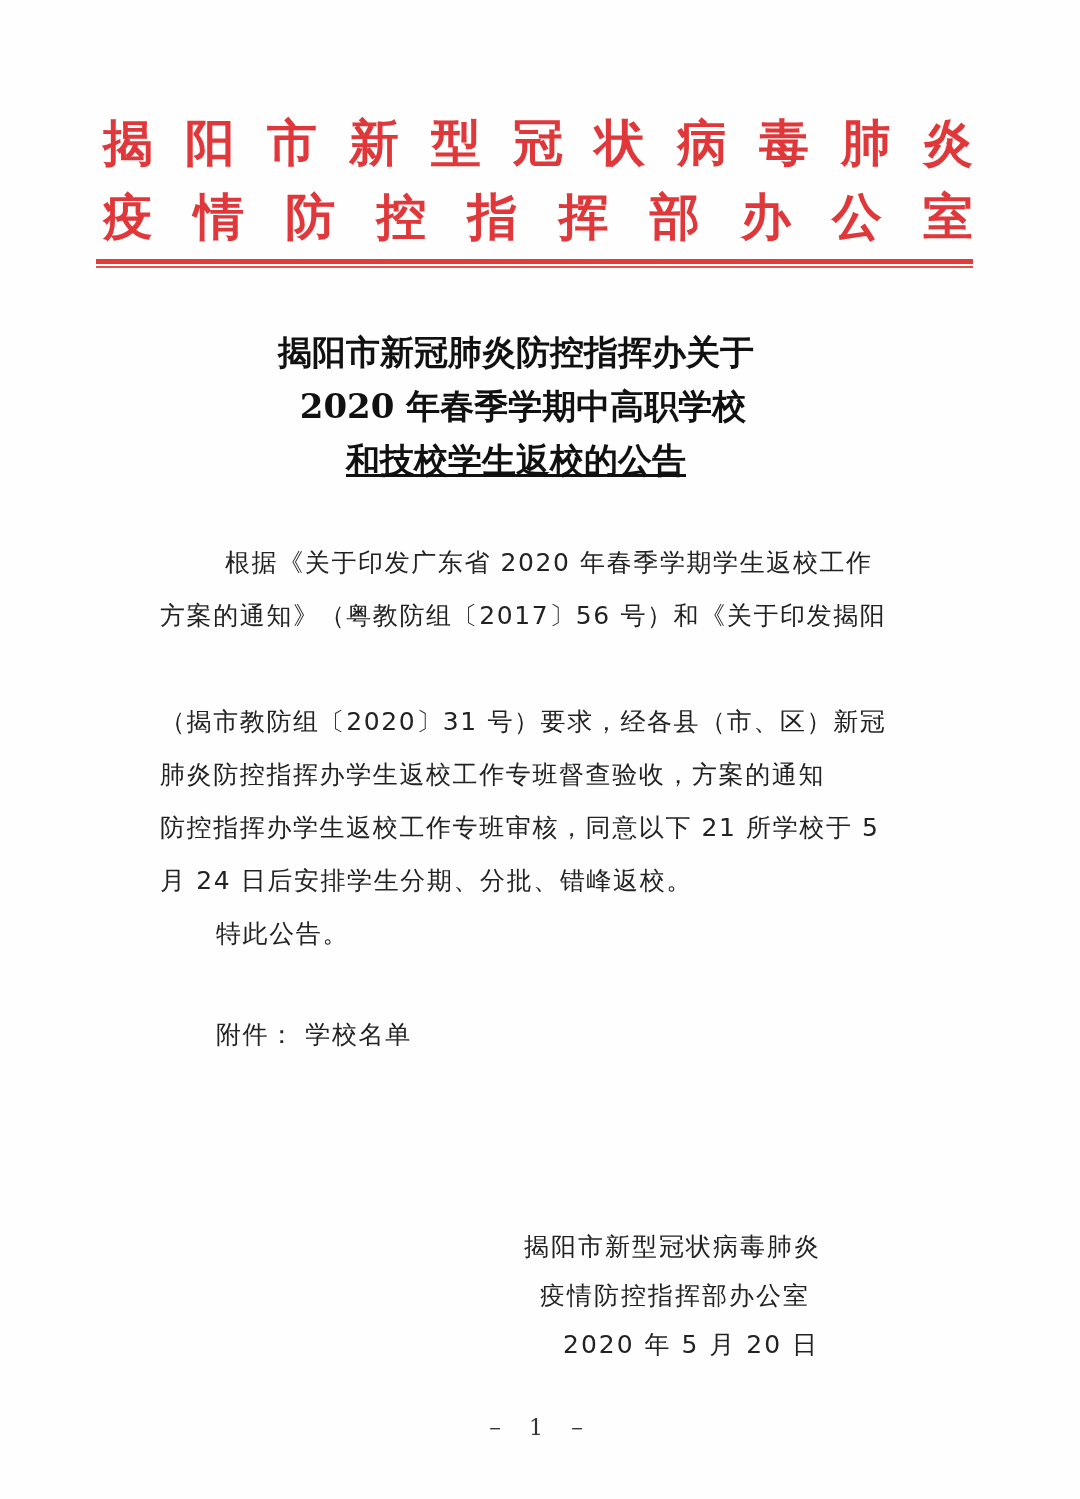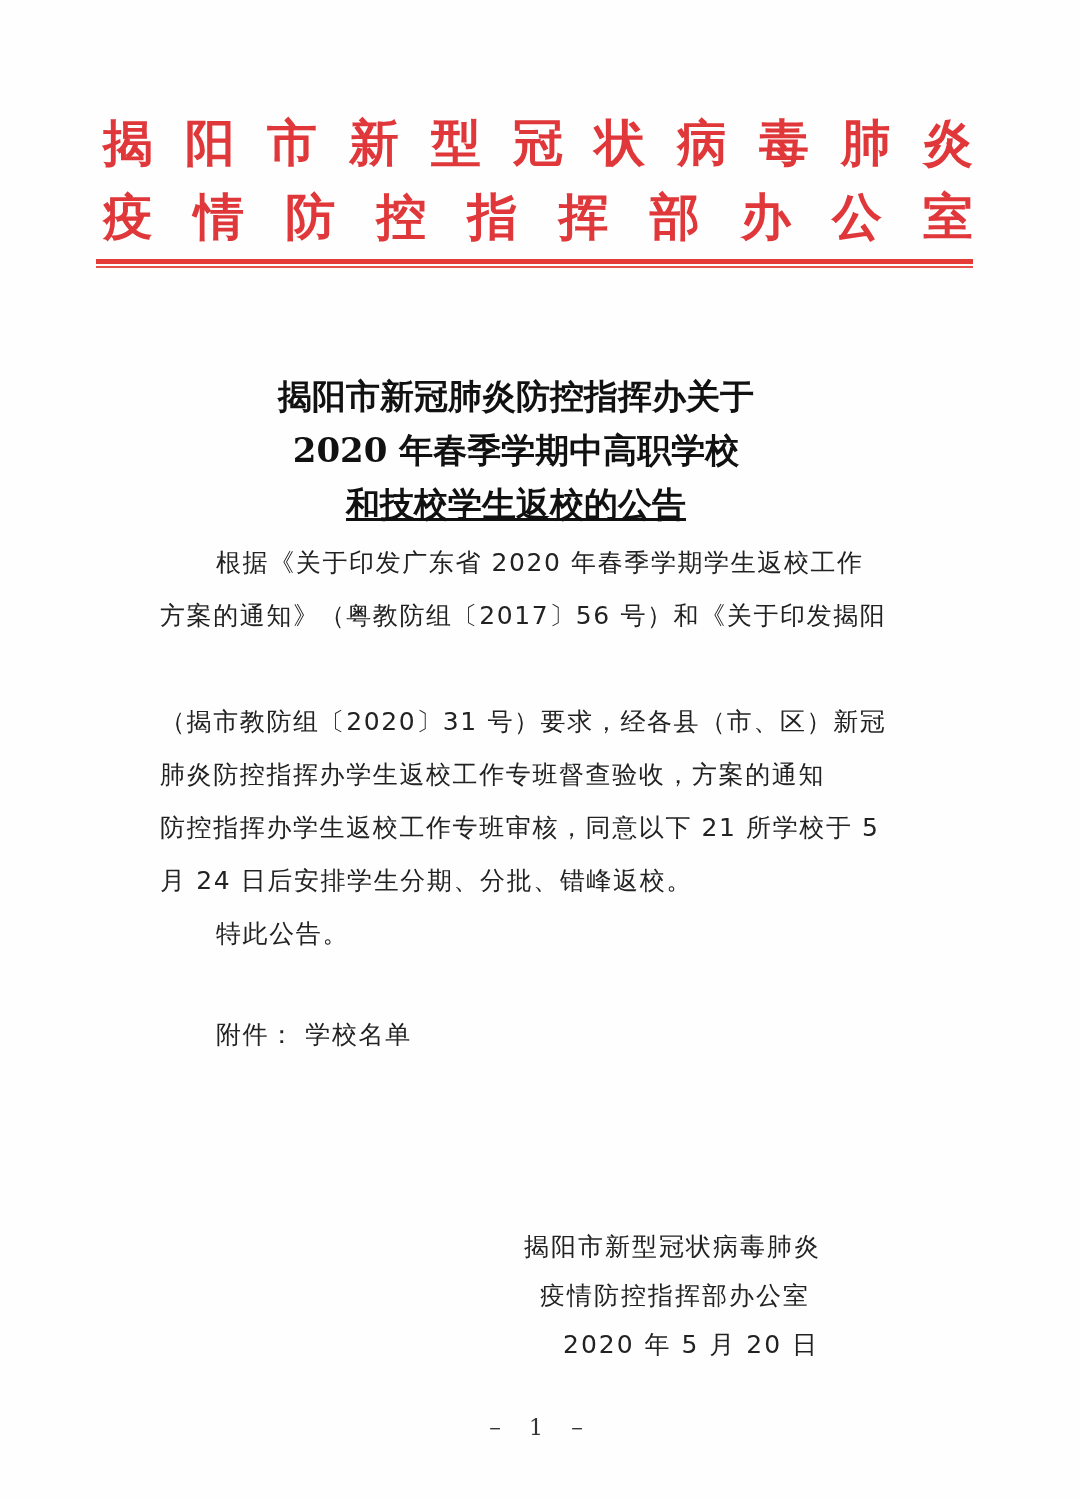--- a/index.html
+++ b/index.html
@@ -62,24 +62,23 @@
     .doc-title {
       position: absolute;
       left: 0;
       width: 1032px;
       text-align: center;
       font-family: "DejaVu Serif", "Liberation Serif", serif;
       font-weight: bold;
       font-size: 34px;
       color: #111;
       line-height: 50px;
-      margin-top: 44px;
     }
     .doc-title.t1 { top: 327px; }
-    .doc-title.t2 { top: 381px; }
+    .doc-title.t2 { top: 381px; padding-left: 7px; }
     .doc-title.t3 { top: 435px; text-decoration: underline; }
 
     
     .body-line {
       position: absolute;
       left: 160px;
       width: 760px;
       font-family: "DejaVu Sans", "Liberation Sans", sans-serif;
       font-size: 25px;
       line-height: 30px;
@@ -141,21 +140,21 @@
     <span>室</span>
   </div>
 
   <div class="red-rule-thick"></div>
   <div class="red-rule-thin"></div>
 
   <div class="doc-title t1">揭阳市新冠肺炎防控指挥办关于</div>
   <div class="doc-title t2">2020 年春季学期中高职学校</div>
   <div class="doc-title t3">和技校学生返校的公告</div>
 
-  <div class="body-line indent" style="top:548px;">根据《关于印发广东省 2020 年春季学期学生返校工作</div>
+  <div class="body-line indent" style="top:548px;margin-left:9px;">根据《关于印发广东省 2020 年春季学期学生返校工作</div>
   <div class="body-line" style="top:601px;">方案的通知》（粤教防组〔2017〕56 号）和《关于印发揭阳</div>
   <div class="body-line" style="top:707px;">（揭市教防组〔2020〕31 号）要求，经各县（市、区）新冠</div>
   <div class="body-line" style="top:760px;">肺炎防控指挥办学生返校工作专班督查验收，方案的通知</div>
   <div class="body-line" style="top:813px;">防控指挥办学生返校工作专班审核，同意以下 21 所学校于 5</div>
   <div class="body-line" style="top:866px;">月 24 日后安排学生分期、分批、错峰返校。</div>
 
   <div class="body-line indent" style="top:1020px;">附件：  学校名单</div>
 
   <div class="body-line indent" style="top:919px;">特此公告。</div>
 

